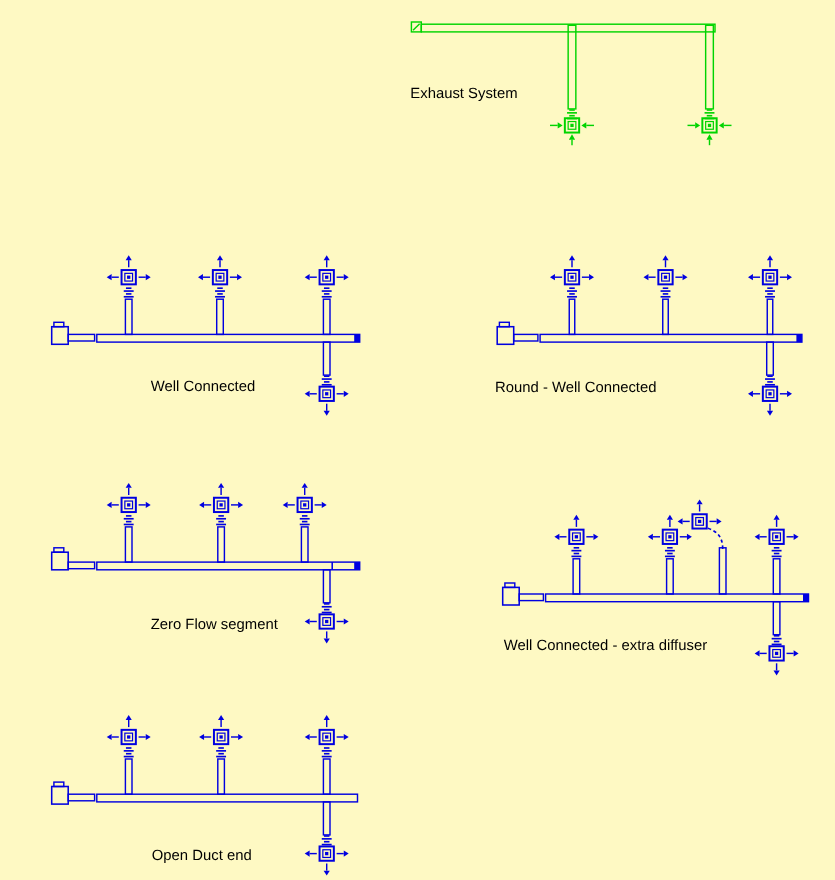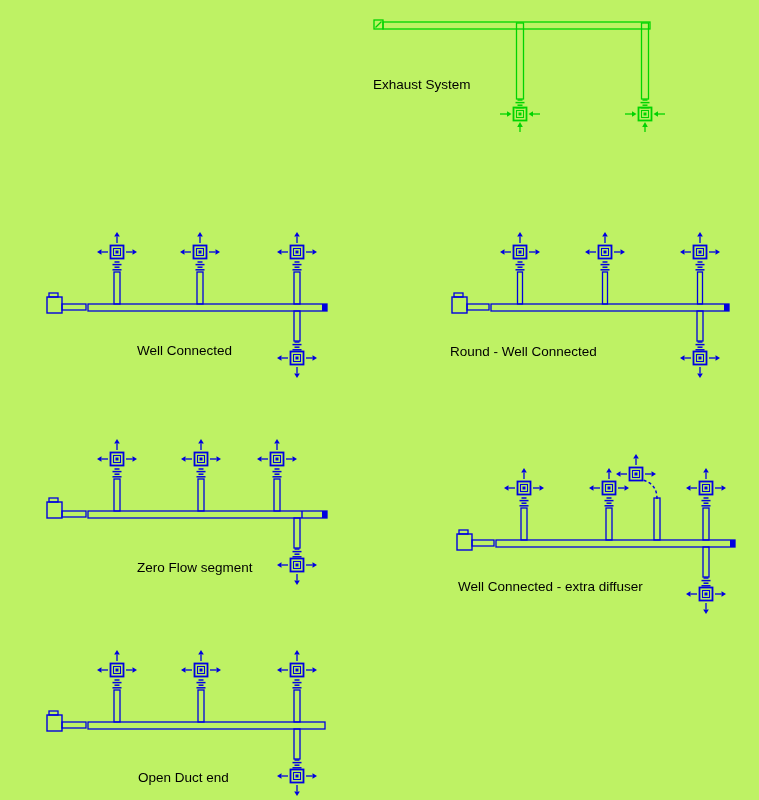--- a/index.html
+++ b/index.html
@@ -1,16 +1,16 @@
 <!DOCTYPE html>
 <html><head>
 <meta charset="utf-8">
 <style>
   html,body{margin:0;padding:0;background:#ffffff;}
-  .canvas{position:relative;width:759px;height:800px;background:#bef264;overflow:hidden;}
+  .canvas{position:relative;width:759px;height:800px;background:#fef9c3;overflow:hidden;}
   svg{display:block;}
   svg text{font-family:"Liberation Sans", sans-serif;font-size:13.5px;fill:#000000;}
 </style>
 </head>
 <body>
 
 <div class="canvas">
   <svg id="drawing" width="759" height="800" viewBox="0 0 759 800">
       <g>
         <g>

